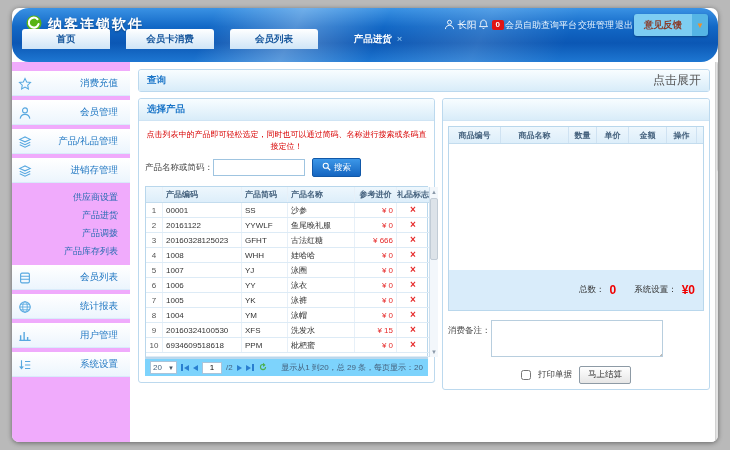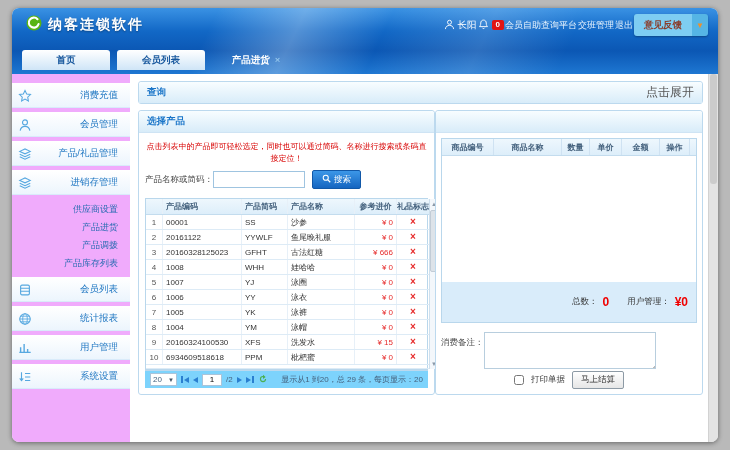--- a/index.html
+++ b/index.html
@@ -2,38 +2,38 @@
 <html><head>
 <meta charset="utf-8">
 <style>
   * { margin:0; padding:0; box-sizing:border-box; }
   html,body { width:730px; height:450px; }
   body { background:#b9b9b9; font-family:"Liberation Sans","DejaVu Sans",sans-serif; overflow:hidden; }
   .window { position:absolute; left:12px; top:8px; width:706px; height:434px; background:#fff;
             border-radius:7px; box-shadow:0 1px 5px rgba(0,0,0,.45); overflow:hidden; }
 
   
-  .header { position:relative; height:66px;
-    background:linear-gradient(180deg,#3a92e4 0%,#1268c6 35%,#0b57b4 65%,#1e77d2 100%); }
+  .header { position:relative; height:54px;
+    background:linear-gradient(180deg,#3a92e4 0%,#1268c6 35%,#0b57b4 65%,#1e77d2 100%);border-radius:17px; }
   .header::before { content:""; position:absolute; inset:0;
     background:linear-gradient(115deg,rgba(255,255,255,0) 28%,rgba(255,255,255,.28) 40%,rgba(255,255,255,0) 52%,rgba(255,255,255,.14) 66%,rgba(255,255,255,0) 78%); }
   .logo-area { position:absolute; left:14px; top:7px; display:flex; align-items:center; gap:6px; }
   .app-title { color:#fff; font-size:14px; font-weight:bold; letter-spacing:2px; text-shadow:0 1px 2px rgba(0,0,0,.35); }
   .top-right { position:absolute; right:10px; top:6px; display:flex; align-items:center; gap:1px; }
   .user-box,.notif-box { display:flex; align-items:center; gap:3px; color:#fff; font-size:9.5px; }
   .badge { background:#e11414; color:#fff; font-size:8px; font-weight:bold; padding:0 4px; height:10px;
            line-height:10px; border-radius:2px; }
   .top-link { color:#eaf4fd; font-size:9px; text-decoration:none; cursor:pointer; }
   .feedback-btn { display:flex; align-items:center; height:22px; border-radius:3px; overflow:hidden;
                   cursor:pointer; box-shadow:0 1px 2px rgba(0,0,0,.3); }
   .feedback-btn .fb-label { background:#7ecdf2; color:#8a3c2a; font-size:9.5px; font-weight:bold;
                   padding:12px 10px; height:100%; display:flex; align-items:center; }
   .feedback-btn .fb-caret { background:#55b5e5; color:#f0912a; font-size:8px; width:16px; height:100%;
                   display:flex; align-items:center; justify-content:center; }
-  .tabstrip { position:absolute; left:10px; bottom:4px; display:flex; gap:7px; }
+  .tabstrip { position:absolute; left:10px; bottom:13px; display:flex; gap:16px; }
   .tab { width:88px; height:20px; line-height:20px; text-align:center; font-size:9.5px; cursor:pointer;
          color:#17579d; background:linear-gradient(#ffffff,#cfe5f7); border-radius:3px 3px 0 0; font-weight:bold; }
   .tab.active { background:transparent; color:#fff; font-weight:bold; }
   .tab .close { color:#a5d4f2; margin-left:5px; font-weight:normal; }
 
   
   .content { display:flex; height:380px; }
   .sidebar { width:118px; background:#f0abfc; padding-top:9px; flex:none; }
   .side-item { height:25px; margin-bottom:4px; display:flex; align-items:center;
                background:linear-gradient(#ffffff,#ecf5fd); border-top:1px solid #fff; border-bottom:1px solid #d9ebfa; cursor:pointer; }
@@ -47,21 +47,21 @@
   .page-scrollbar { width:10px; background:#e3e3e3; border-left:1px solid #d2d2d2; flex:none; position:relative; }
   .page-scrollbar .thumb { position:absolute; top:0; left:1px; width:7px; height:110px; background:#cbcbcb; border-radius:3px; }
 
   .panel { border:1px solid #bcd9ee; border-radius:3px; background:#fff; }
   .panel-header { height:21px; background:linear-gradient(#f8fdff,#d8ecf9); display:flex; align-items:center;
                   justify-content:space-between; padding:0 8px; border-radius:3px 3px 0 0; }
   .panel-title { color:#1a75c8; font-size:9.5px; font-weight:bold; }
   .expand-label { color:#555; font-size:12px; cursor:pointer; }
   .query-panel { margin-bottom:6px; }
 
-  .columns { display:flex; align-items:flex-start; }
+  .columns { display:flex; gap:7px; align-items:flex-start; }
   .left-panel { width:297px; flex:none; }
   .left-body { padding:5px 6px 6px; border-top:1px solid #cfe4f4; }
   .hint { color:#d80000; font-size:8px; text-align:center; line-height:1.5; margin:3px 0 5px; }
   .search-row { display:flex; align-items:center; margin-bottom:9px; }
   .search-label { font-size:8.5px; color:#444; }
   .search-input { width:92px; height:17px; border:1px solid #9fc4e0; font-size:8.5px; padding:0 3px; }
   .btn-search { display:inline-flex; align-items:center; gap:3px; margin-left:7px; height:19px; padding:0 9px;
                 background:linear-gradient(#3c97e8,#1565c0); border:1px solid #1158a8; border-radius:2px;
                 color:#fff; font-size:8.5px; cursor:pointer; }
 
@@ -107,21 +107,21 @@
   .totals { height:40px; background:#d9ecfa; display:flex; align-items:center; justify-content:flex-end;
             padding-right:8px; gap:5px; }
   .t-label { font-size:8.5px; color:#333; }
   .t-value { font-size:12px; color:#f00000; font-weight:bold; }
   .t-gap { width:8px; }
   .remark-row { display:flex; margin-top:9px; }
   .remark-label { font-size:8.5px; color:#444; padding-top:5px; }
   .remark-area { width:172px; height:37px; border:1px solid #b8cede; resize:none; font-size:8.5px; padding:2px;
     background-image:linear-gradient(135deg,transparent 0 86%,#bbb 86% 88%,transparent 88% 92%,#bbb 92% 94%,transparent 94%);
     background-size:8px 8px; background-repeat:no-repeat; background-position:bottom right; }
-  .actions-row { display:flex; align-items:center; justify-content:center; gap:7px; margin-top:2px; }
+  .actions-row { display:flex; align-items:center; justify-content:center; gap:7px; margin-top:9px; }
   .chk { width:10px; height:10px; cursor:pointer; }
   .print-label { font-size:8.5px; color:#444; }
   .btn-checkout { height:18px; padding:0 8px; background:linear-gradient(#ffffff,#e6e6e6); border:1px solid #8d9aa5;
                   border-radius:2px; font-size:8.5px; color:#333; cursor:pointer; }
 </style>
 </head>
 <body>
 
 <div class="window">
 
@@ -159,20 +159,21 @@
       <a class="top-link">交班管理</a>
       <a class="top-link">退出</a>
       <div class="feedback-btn">
         <span class="fb-label">意见反馈</span>
         <span class="fb-caret">▼</span>
       </div>
     </div>
 
     <div class="tabstrip">
         <span class="tab">首页</span>
+        <span class="tab">会员卡消费</span>
         <span class="tab">会员列表</span>
         <span class="tab active">产品进货<span class="close">×</span></span>
       </div>
   </div>
 
   <div class="content">
 
     <div class="sidebar">
         <div class="side-item">
           <span class="s-icon">
@@ -448,21 +449,21 @@
                   <span class="ccell k3">单价</span>
                   <span class="ccell k4">金额</span>
                   <span class="ccell k5">操作</span>
                   <span class="ccell k6"></span>
                 </div>
               <div class="cart-empty"></div>
               <div class="totals">
                 <span class="t-label">总数：</span>
                 <span class="t-value">0</span>
                 <span class="t-gap"></span>
-                <span class="t-label">用户管理：</span>
+                <span class="t-label">系统设置：</span>
                 <span class="t-value">¥0</span>
               </div>
             </div>
             <div class="remark-row">
               <span class="remark-label">消费备注：</span>
               <textarea class="remark-area" style=""></textarea>
             </div>
             <div class="actions-row">
               <input type="checkbox" class="chk" style="">
               <span class="print-label">打印单据</span>

